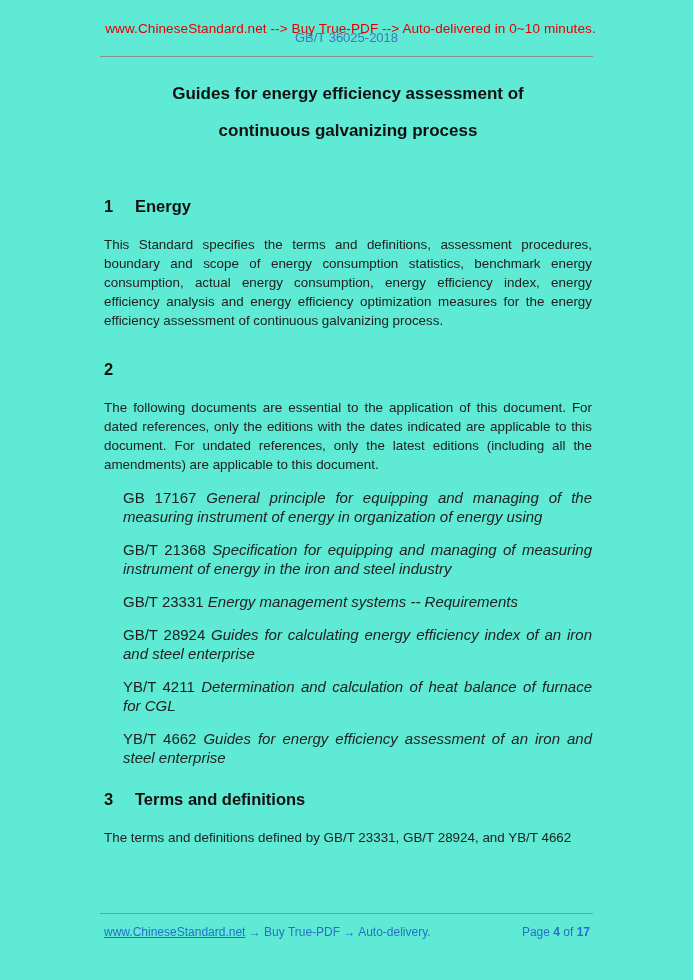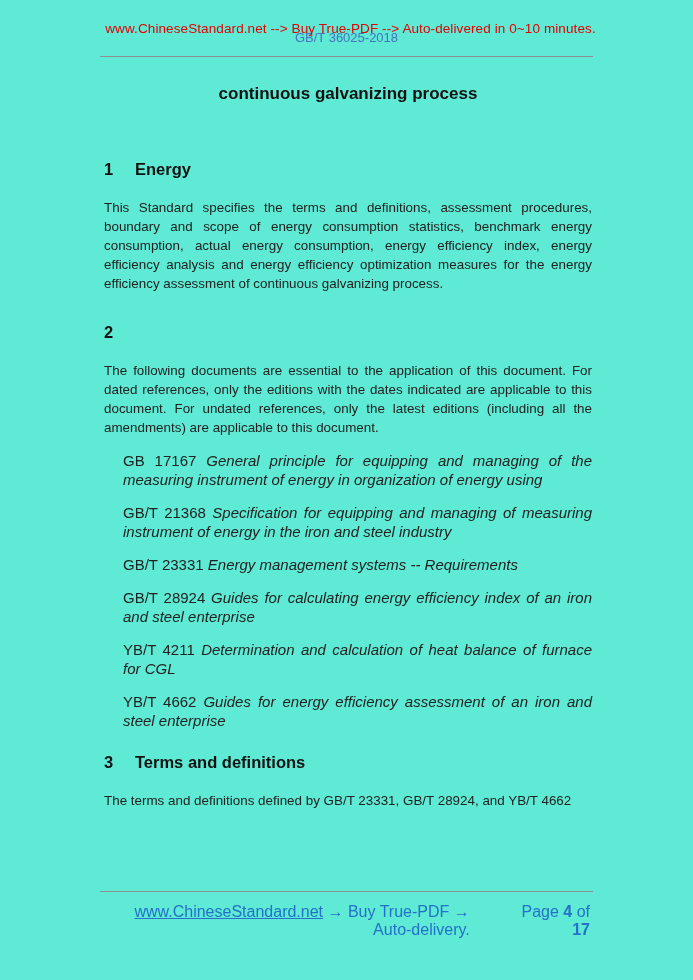--- a/index.html
+++ b/index.html
@@ -45,41 +45,42 @@
   .ref {
     font-size: 15px; line-height: 19px; text-align: justify;
     color: #222; margin-top: 14px;
   }
   .ref .rtitle { font-style: italic; }
   
   .footer { position: absolute; left: 0; right: 0; bottom: 41px; }
   .footer .rule { margin-bottom: 11px; }
   .footer-row {
     display: flex; justify-content: space-between; align-items: baseline;
-    padding: 0 103px 0 104px; font-size: 16px; color: #2570c8; text-align: right;
+    padding: 0 103px 0 104px; font-size: 12px; color: #2570c8; text-align: right;
   }
   .site { color: #2570c8; text-decoration: underline; cursor: pointer; }
   .tagline { color: #2570c8; }
   .pageinfo { color: #2570c8; margin-left: 44px; }
   .pageinfo .b { font-weight: bold; }
 </style>
 </head>
 <body>
 
 <div class="page">
 
   <div class="header">
     <div class="docnum">GB/T 36025-2018</div>
     <a class="promo">www.ChineseStandard.net --&gt; Buy True-PDF --&gt; Auto-delivered in 0~10 minutes.</a>
     <hr class="rule">
   </div>
 
   <div class="content">
 
     <div class="doc-title">
+      <div class="t1">Guides for energy efficiency assessment of</div>
       <div class="t2">continuous galvanizing process</div>
     </div>
 
     <h2 class="sec sec-1">
       <span class="num">1</span>
       <span>Energy</span>
     </h2>
     <p class="body">This Standard specifies the terms and definitions, assessment procedures, boundary and scope of energy consumption statistics, benchmark energy consumption, actual energy consumption, energy efficiency index, energy efficiency analysis and energy efficiency optimization measures for the energy efficiency assessment of continuous galvanizing process.</p>
 
     <h2 class="sec sec-2">

